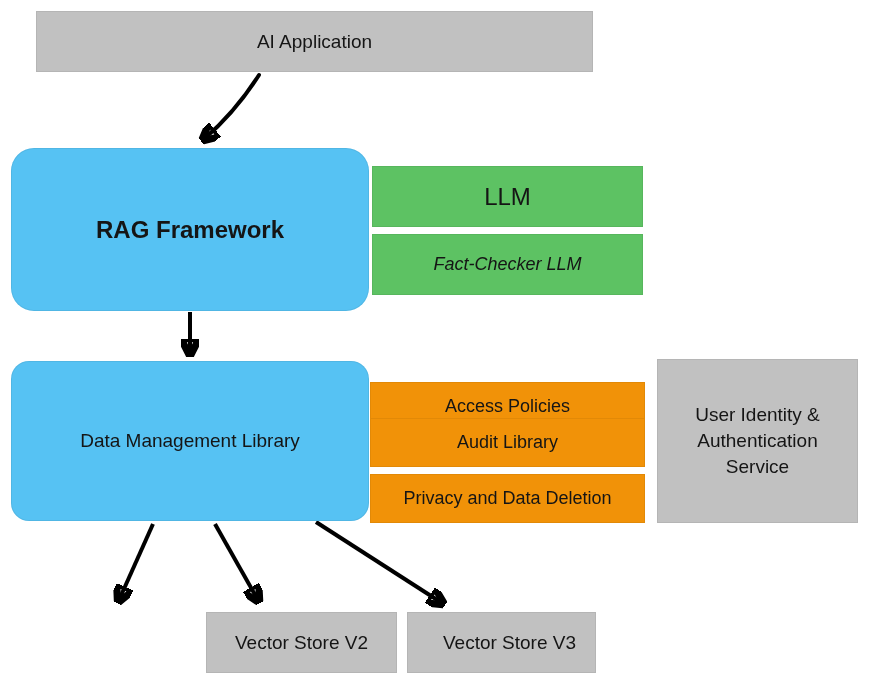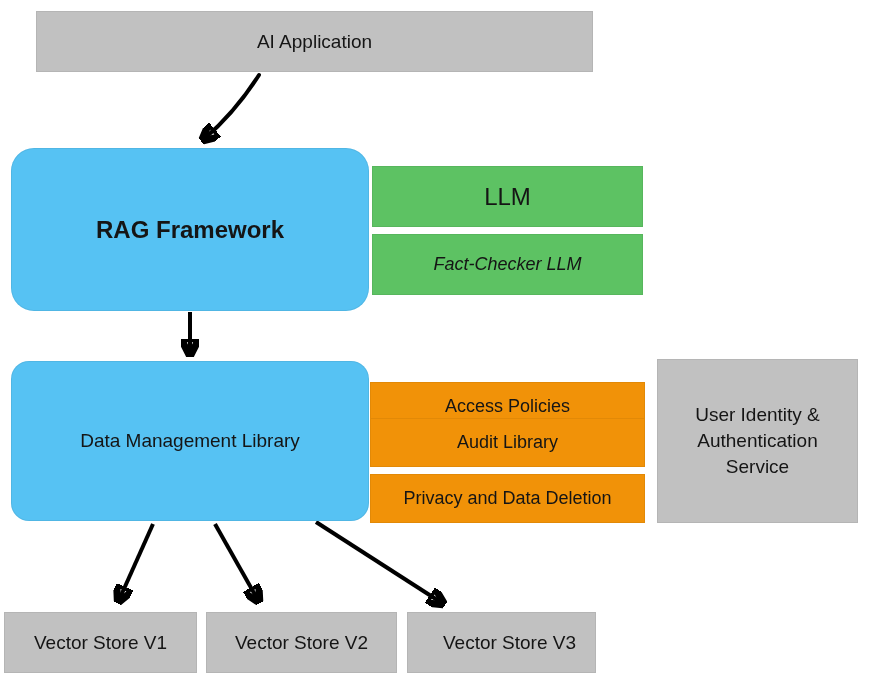--- a/index.html
+++ b/index.html
@@ -103,23 +103,20 @@
   </div>
 
   <div class="node orange node-privacy">
     <span>Privacy and Data Deletion</span>
   </div>
 
   <div class="node gray node-identity">
     <span>User Identity &amp; Authentication Service</span>
   </div>
 
-  <div class="node gray node-vs1">
-    <span>Vector Store V1</span>
-  </div>
 
   <div class="node gray node-vs2">
     <span>Vector Store V2</span>
   </div>
 
   <div class="node gray node-vs3">
     <span>Vector Store V3</span>
   </div>
 
 </div>

